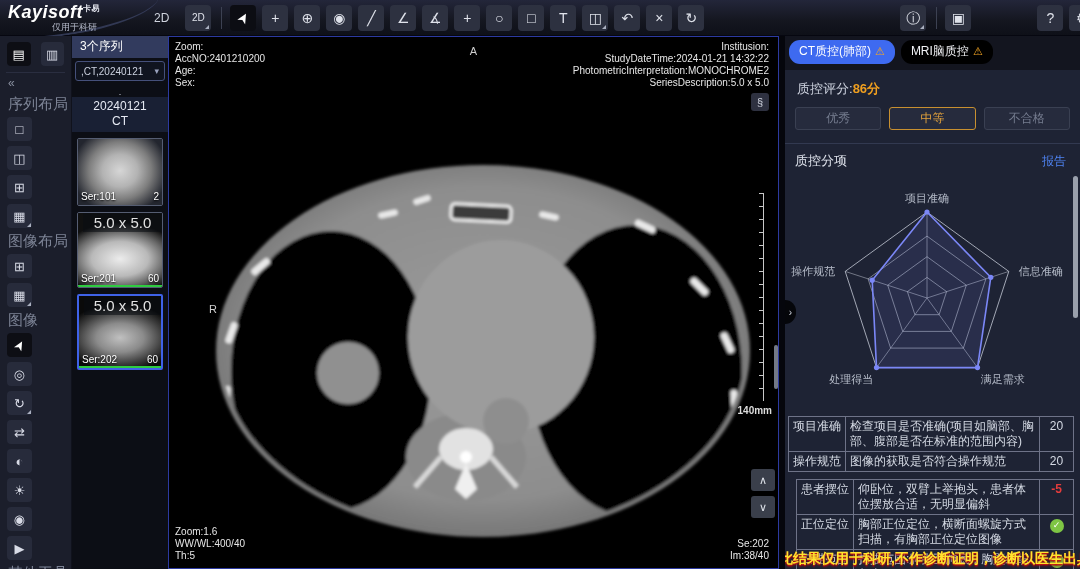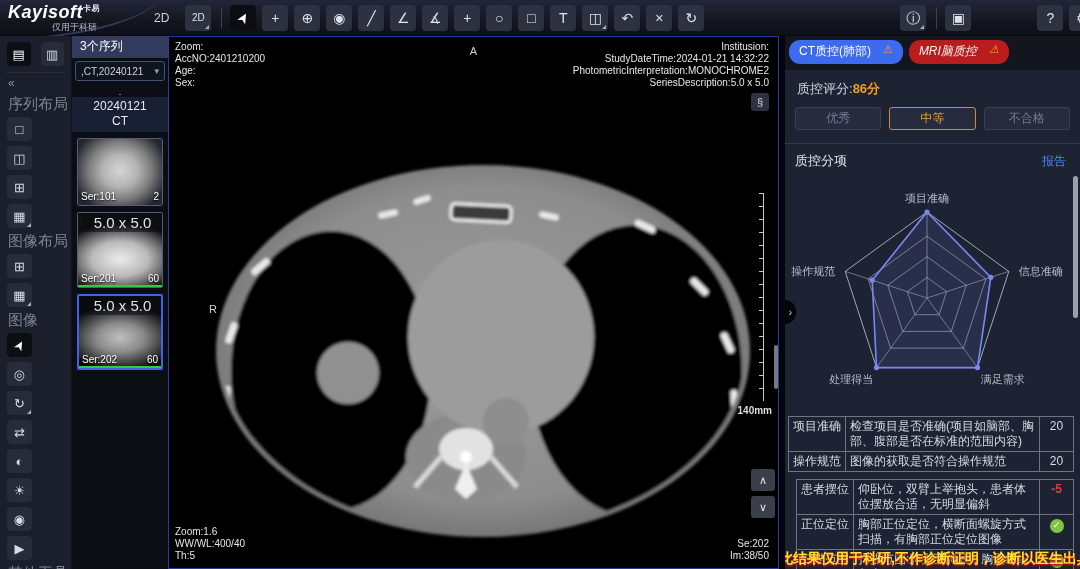--- a/index.html
+++ b/index.html
@@ -82,24 +82,24 @@
   .scale-label { position:absolute; right:6px; top:368px; color:#dcdcdc; font-size:10px;font-weight:bold; }
   .vp-scrollbtns { position:absolute; right:3px; top:432px; display:flex; flex-direction:column; gap:5px; }
   .vp-scrollbtns button { width:24px; height:22px; border:0; border-radius:3px; background:#3a3f4b; color:#dfe3ea;
     font-size:11px; cursor:pointer; display:flex; align-items:center; justify-content:center; }
   .vp-thumbtrack { position:absolute; right:0px; top:308px; width:4px; height:44px; background:#737987; border-radius:2px; }
   .ct-svg { position:absolute; left:40px; top:120px; }
 
   
   .qc-panel { position:absolute; left:785px; top:36px; width:295px; height:533px; background:#1e2334; overflow:hidden; }
   .qc-tabs { background:#13151f; padding:4px 4px 6px; display:flex; gap:6px; }
-  .pill { border:0; border-radius:11px; padding:3px 10px 4px; font-size:12px; display:flex; align-items:flex-start; gap:12px; cursor:pointer; }
+  .pill { border:0; border-radius:11px; padding:3px 10px 4px; font-size:12px; display:flex; align-items:center; gap:4px; cursor:pointer; }
   .pill .warn { color:#f5a623; font-size:11px; }
   .pill.active { background:#3e6af0; color:#fff; }
-  .pill.inactive { background:#b91c1c; color:#f2f3f6;font-style:italic; }
+  .pill.inactive { background:#000000; color:#f2f3f6; }
   .qc-score { margin:10px 12px 0; font-size:13px; color:#cfd4e0; }
   .qc-score b { color:#f09f1f; }
   .qc-grades { display:flex; gap:8px; margin:9px 10px 0; }
   .grade-btn { flex:1; height:23px; background:#262b3d; border:1px solid #3a4052; border-radius:3px;
     color:#767d90; font-size:12px; cursor:pointer; }
   .grade-btn.active { border-color:#c89030; color:#e3a23c; }
   .qc-divider { border-top:1px solid #323950; margin-top:13px; }
   .qc-subhead { display:flex; justify-content:space-between; align-items:center; margin:8px 14px 0 10px; }
   .qc-subtitle { color:#dfe3ec; font-size:13px; }
   .report-link { color:#4e82f0; font-size:12px; text-decoration:none; cursor:pointer; }
@@ -362,21 +362,21 @@
       <div>SeriesDescription:5.0 x 5.0</div>
       <button class="attach-btn">§</button>
     </div>
     <div class="ov ov-bl">
       <div>Zoom:1.6</div>
       <div>WW/WL:400/40</div>
       <div>Th:5</div>
     </div>
     <div class="ov ov-br">
       <div>Se:202</div>
-      <div>Im:38/50</div>
+      <div>Im:38/40</div>
     </div>
     <span class="orient orient-a">A</span>
     <span class="orient orient-r">R</span>
     <div class="ruler"></div>
     <span class="scale-label">140mm</span>
     <div class="vp-scrollbtns">
       <button>
           <span>∧</span>
         </button>
       <button>

